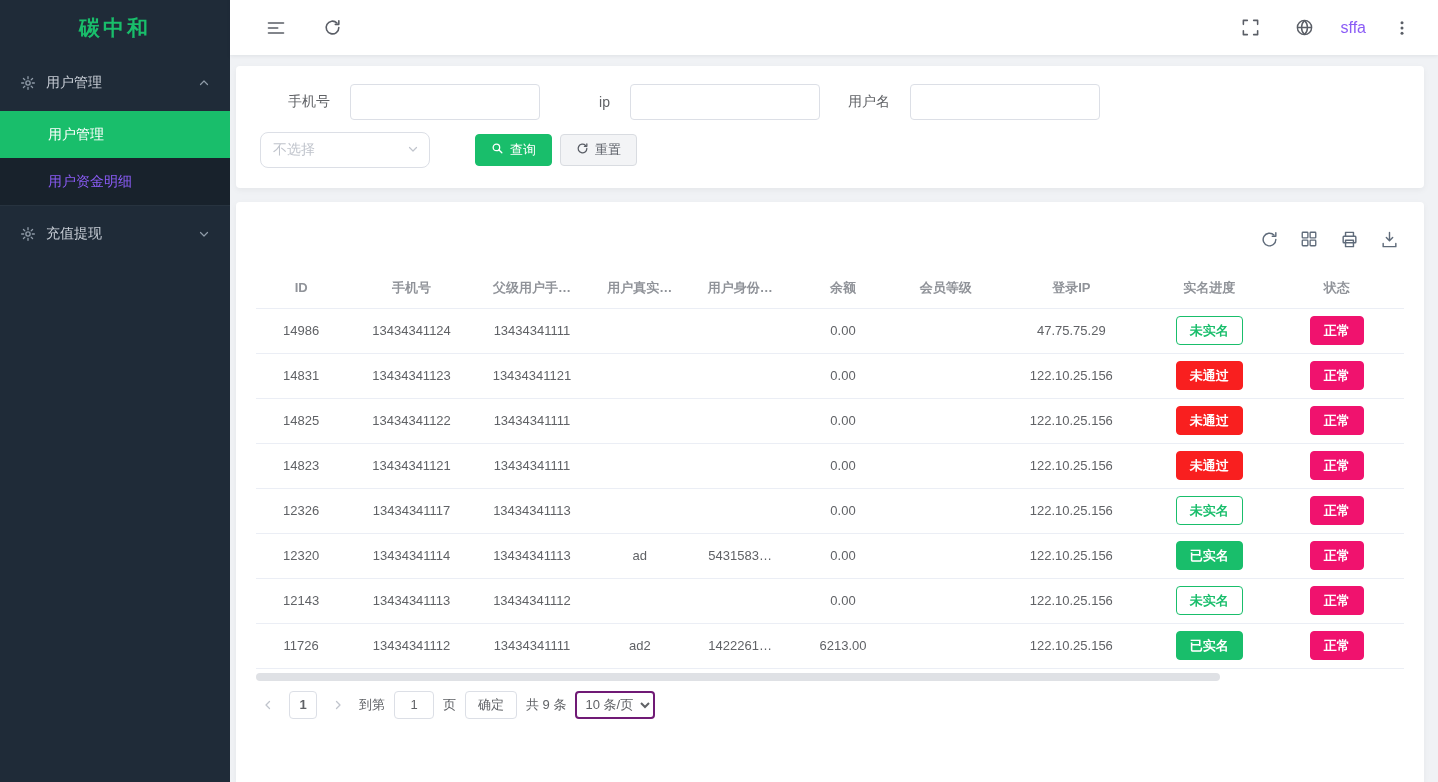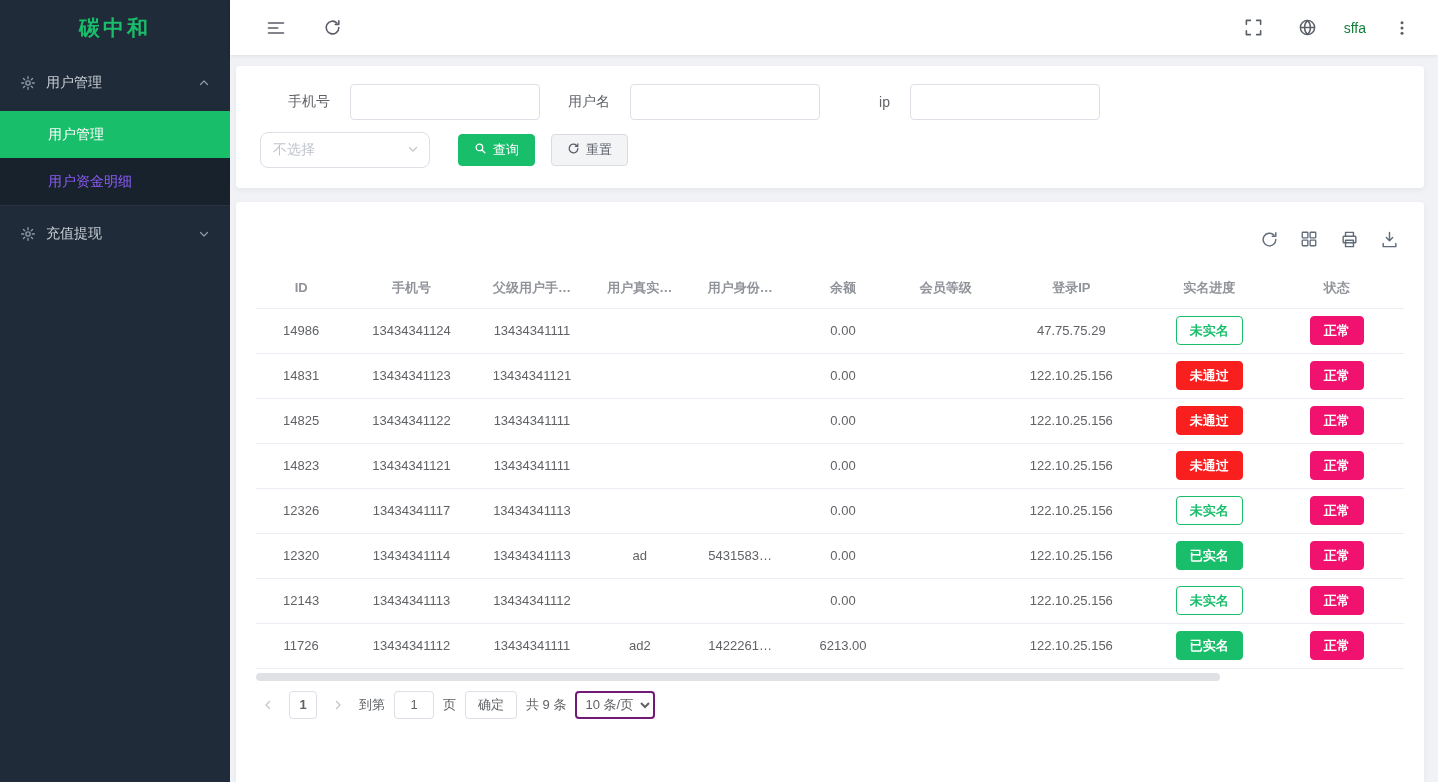--- a/index.html
+++ b/index.html
@@ -16,36 +16,36 @@
   .submenu-item{height:47px;display:flex;align-items:center;padding-left:48px;font-size:14px;color:#8b5cf6;cursor:pointer}
   .submenu-item.active{background:#19be6b;color:#fff}
   .group-sep{border-top:1px solid rgba(255,255,255,0.04)}
 
   
   .main{flex:1;display:flex;flex-direction:column;min-width:0}
   .topbar{height:55px;background:#fff;display:flex;align-items:center;padding:0 18px;box-shadow:0 1px 4px rgba(0,21,41,.08);flex-shrink:0;z-index:2}
   .icon-btn{width:36px;height:36px;display:flex;align-items:center;justify-content:center;cursor:pointer;border-radius:4px}
   .topbar-left{display:flex;align-items:center;gap:20px;margin-left:10px}
   .topbar-right{margin-left:auto;display:flex;align-items:center;gap:18px}
-  .username{font-size:14px;color:#15803d}
+  .username{font-size:16px;color:#8b5cf6}
 
   .content{flex:1;padding:11px 14px 0 6px;display:flex;flex-direction:column;min-height:0}
   .card{background:#fff;border-radius:4px;box-shadow:0 2px 6px rgba(0,0,0,.05)}
 
   
   .filter-card{padding:18px 24px 20px;margin-bottom:14px;flex-shrink:0}
   .filter-row{display:flex;align-items:center}
   .filter-row + .filter-row{margin-top:12px}
   .form-item{display:flex;align-items:center}
   .form-label{width:90px;text-align:right;font-size:14px;color:#606266;padding-right:20px;white-space:nowrap}
   .input{width:190px;height:36px;border:1px solid #dcdfe6;border-radius:4px;background:#fff;padding:0 12px;font-size:14px;color:#606266;outline:none;font-family:inherit}
   .select-box{width:170px;height:36px;border:1px solid #dcdfe6;border-radius:8px;display:flex;align-items:center;justify-content:space-between;padding:0 10px 0 12px;font-size:14px;color:#c0c4cc;cursor:pointer;background:#fff}
   .date-label{width:110px}
   .date-input{width:180px}
-  .btns{display:flex;align-items:flex-start;margin-left:28px;gap:16px}
+  .btns{display:flex;align-items:flex-start;margin-left:45px;gap:8px}
   .btn{height:32px;border-radius:4px;border:1px solid transparent;display:inline-flex;align-items:center;gap:6px;padding:0 15px;font-size:13px;cursor:pointer;font-family:inherit}
   .btn-primary{background:#19be6b;color:#fff;border-color:#19be6b}
   .btn-default{background:#f3f4f6;color:#5a5e66;border-color:#d9dce1}
 
   
   .table-card{flex:1;display:flex;flex-direction:column;padding:0 20px;min-height:0;border-bottom-left-radius:0;border-bottom-right-radius:0}
   .toolbar{display:flex;justify-content:flex-end;align-items:center;gap:10px;padding:22px 0 14px;flex-shrink:0}
   .tool-btn{width:30px;height:30px;display:flex;align-items:center;justify-content:center;cursor:pointer;color:#5f6b7a}
   table{width:100%;border-collapse:collapse;table-layout:fixed}
   th{font-size:13px;color:#909399;font-weight:bold;height:40px;border-bottom:1px solid #ebeef5;text-align:center;white-space:nowrap;overflow:hidden;text-overflow:ellipsis;padding:0 4px}
@@ -157,25 +157,25 @@
 
   <div class="content">
 
     <section class="card filter-card">
       <div class="filter-row">
         <div class="form-item">
           <label class="form-label">手机号</label>
           <input class="input" value="" style="">
         </div>
         <div class="form-item">
+          <label class="form-label">ip</label>
+          <input class="input" value="" style="">
+        </div>
+        <div class="form-item">
           <label class="form-label">用户名</label>
-          <input class="input" value="" style="">
-        </div>
-        <div class="form-item">
-          <label class="form-label">ip</label>
           <input class="input" value="" style="">
         </div>
       </div>
       <div class="filter-row">
         <div class="select-box">
           <span>不选择</span>
           <span>
             <svg width="12" height="12" viewBox="0 0 24 24" fill="none" stroke="#c0c4cc" stroke-width="2.4" stroke-linecap="round" stroke-linejoin="round">
                 <polyline points="5 9 12 16 19 9"></polyline>
               </svg>

